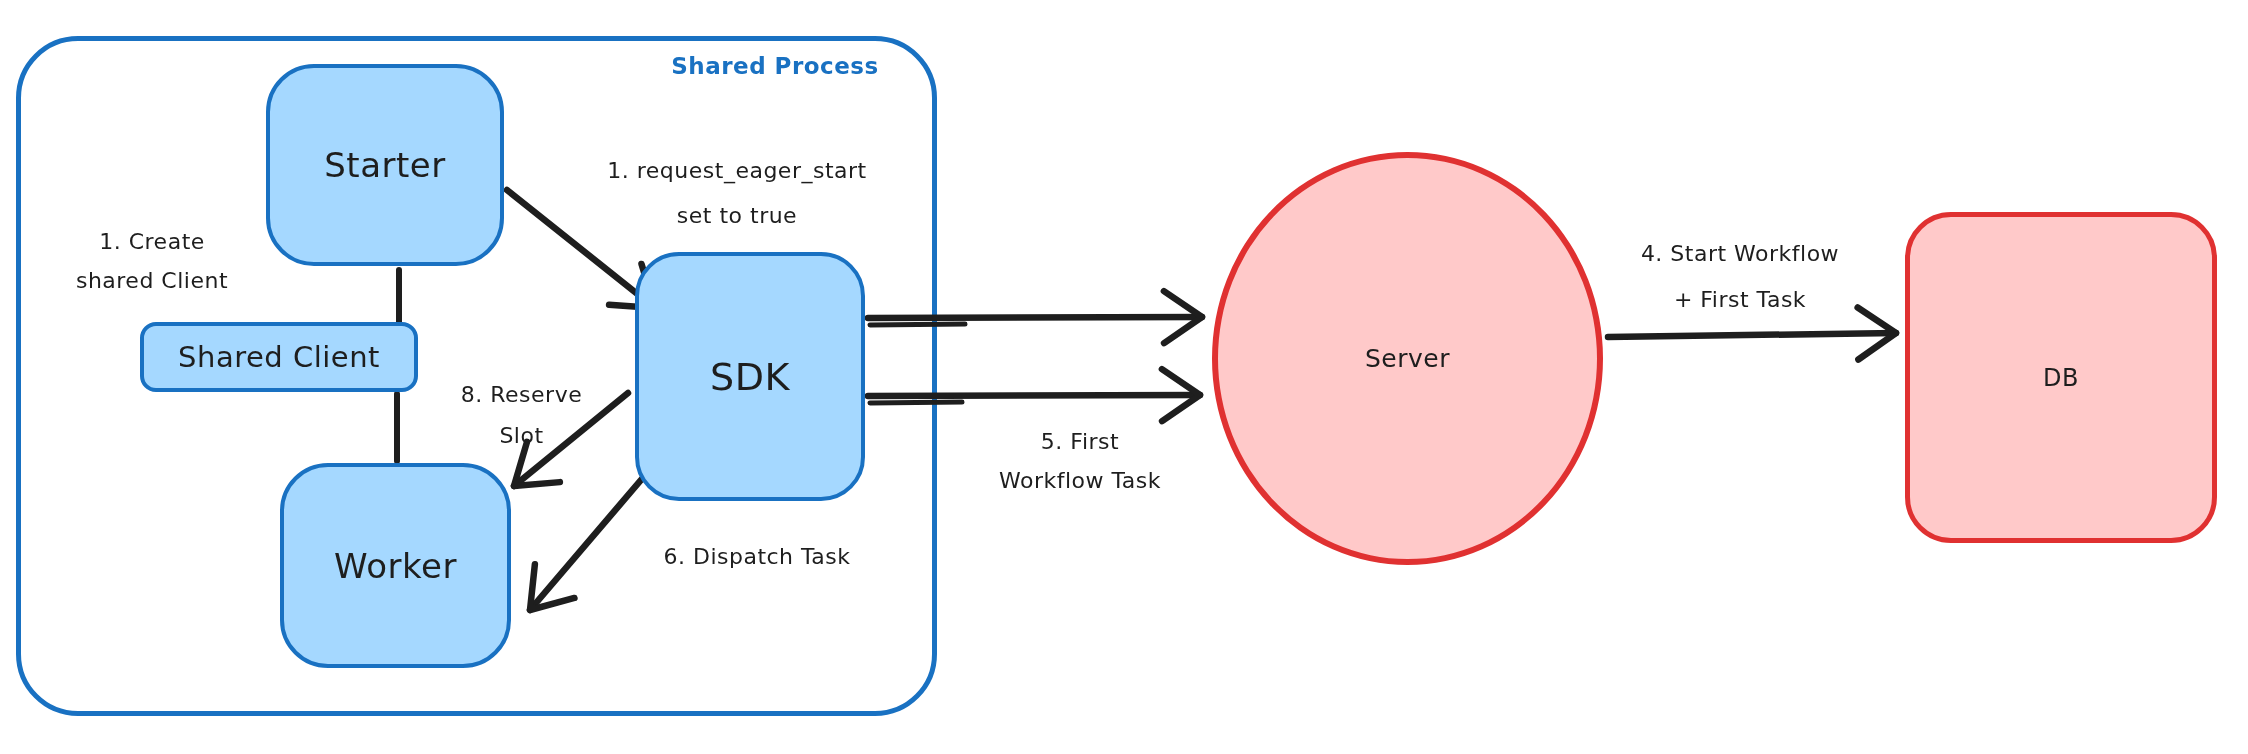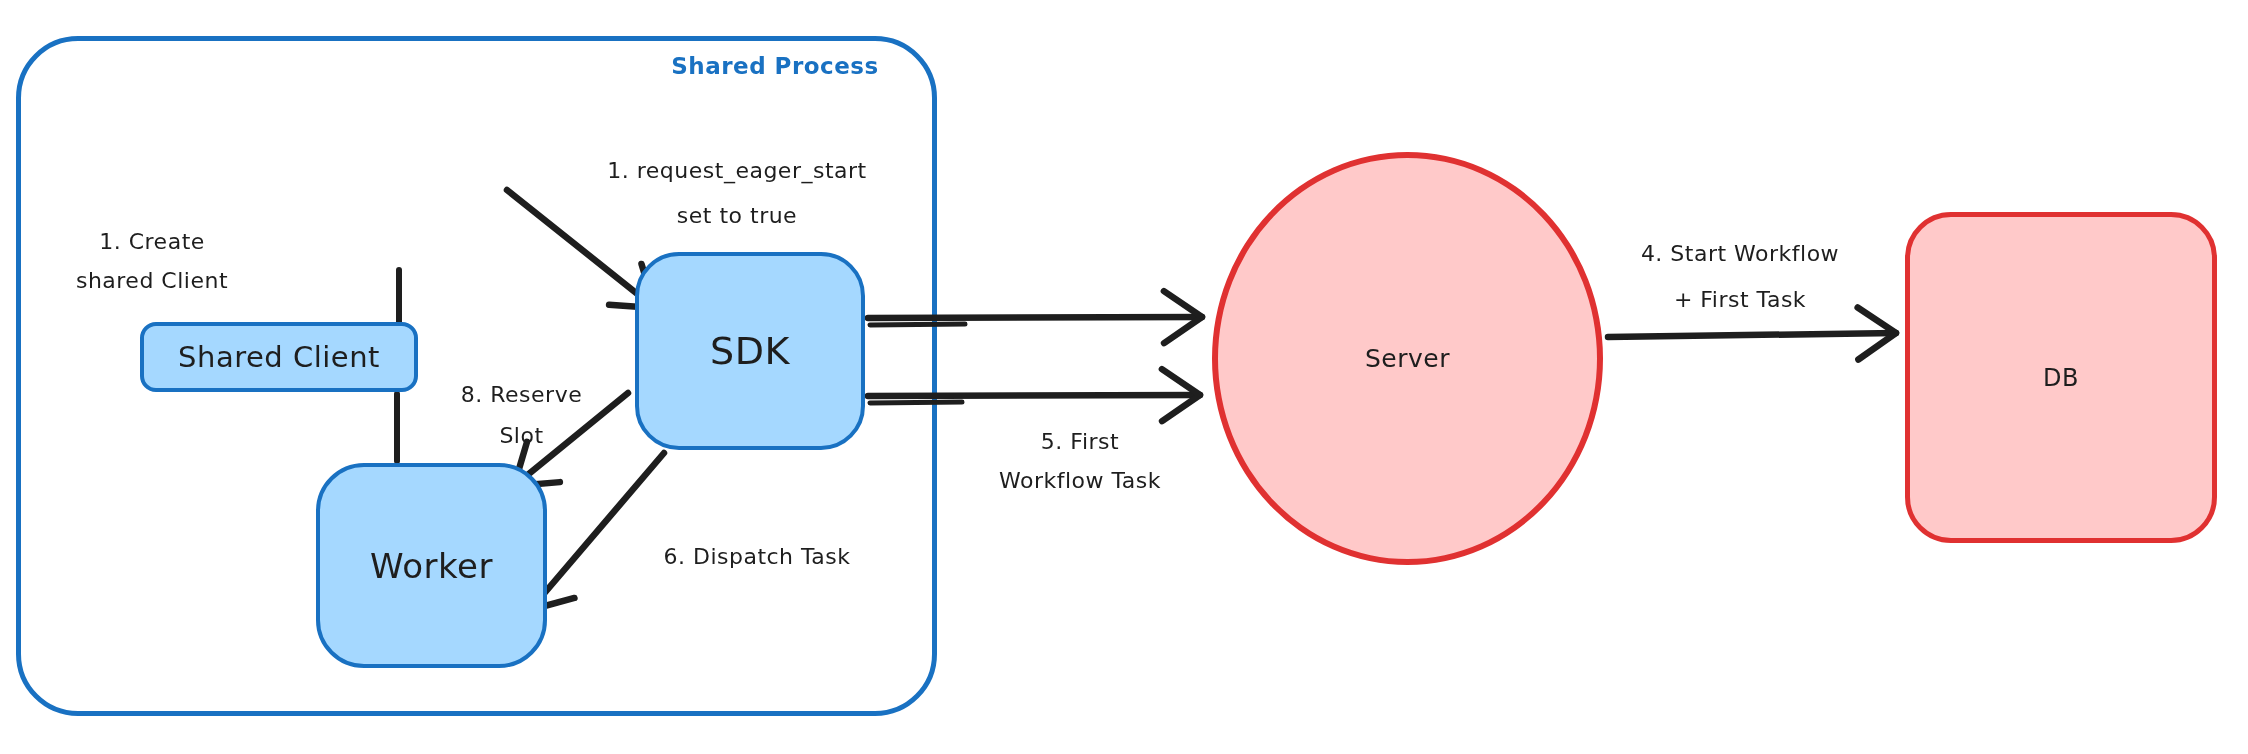--- a/index.html
+++ b/index.html
@@ -48,22 +48,22 @@
     display: flex;
     align-items: center;
     justify-content: center;
     box-sizing: border-box;
     background: var(--blue-fill);
     border: 4px solid var(--blue-stroke);
     color: var(--ink);
   }
   .node-starter { left: 266px; top: 64px;  width: 238px; height: 202px; border-radius: 48px; font-size: 34px; }
   .node-shared-client { left: 140px; top: 322px; width: 278px; height: 70px; border-radius: 16px; font-size: 29px; }
-  .node-worker  { left: 280px; top: 463px; width: 231px; height: 205px; border-radius: 48px; font-size: 34px; margin-left: 36px; }
-  .node-sdk     { left: 635px; top: 252px; width: 230px; height: 198px; border-radius: 44px; font-size: 38px; text-align: right; }
+  .node-worker  { left: 280px; top: 463px; width: 231px; height: 205px; border-radius: 48px; font-size: 34px; }
+  .node-sdk     { left: 635px; top: 252px; width: 230px; height: 249px; border-radius: 44px; font-size: 38px; text-align: right; }
   .node-server {
     left: 1212px; top: 152px; width: 391px; height: 413px;
     border-radius: 50%;
     background: var(--red-fill);
     border: 6px solid var(--red-stroke);
     font-size: 25px;
   }
   .node-db {
     left: 1905px; top: 212px; width: 312px; height: 331px;
     border-radius: 46px;
@@ -123,20 +123,23 @@
 
     <path class="stroke-ink" stroke-width="6.5" d="M868,318 L1202,317" marker-end="url(#ah)"></path>
     <path class="stroke-ink" stroke-width="5" d="M870,325 L965,324"></path>
 
     <path class="stroke-ink" stroke-width="6.5" d="M868,396 L1200,395" marker-end="url(#ah)"></path>
     <path class="stroke-ink" stroke-width="5" d="M870,403 L962,402"></path>
 
     <path class="stroke-ink" stroke-width="6.5" d="M1608,337 L1896,333" marker-end="url(#ah)"></path>
   </svg>
 
+  <div class="node node-starter">
+    <span>Starter</span>
+  </div>
 
   <div class="node node-shared-client">
     <span>Shared Client</span>
   </div>
 
   <div class="node node-worker">
     <span>Worker</span>
   </div>
 
   <div class="node node-sdk">

